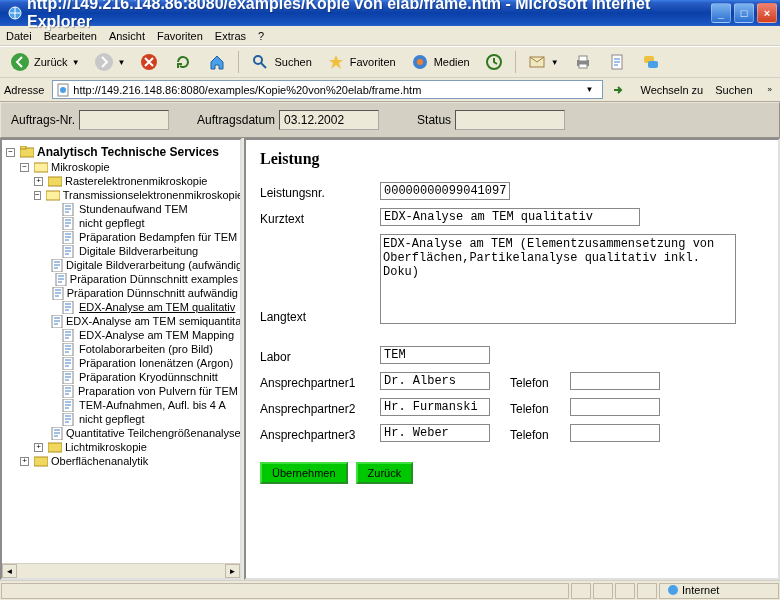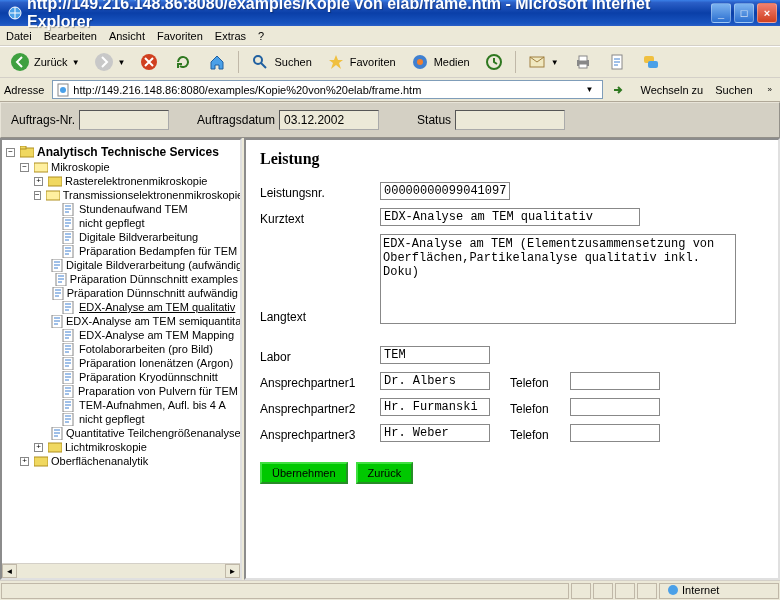--- a/index.html
+++ b/index.html
@@ -314,31 +314,31 @@
                 <span class="lbl">nicht gepflegt</span>
               </li>
               <li>
                 <span class="noexp"></span>
                 <span class="ficon">
                   <svg width="12" height="13">
                     <rect x="1" y="0" width="10" height="13" fill="white" stroke="#888"></rect>
                     <path d="M3 3h6M3 6h6M3 9h4" stroke="#4080d0"></path>
                   </svg>
                 </span>
+                <span class="lbl">Präparation Bedampfen für TEM</span>
+              </li>
+              <li>
+                <span class="noexp"></span>
+                <span class="ficon">
+                  <svg width="12" height="13">
+                    <rect x="1" y="0" width="10" height="13" fill="white" stroke="#888"></rect>
+                    <path d="M3 3h6M3 6h6M3 9h4" stroke="#4080d0"></path>
+                  </svg>
+                </span>
                 <span class="lbl">Digitale Bildverarbeitung</span>
-              </li>
-              <li>
-                <span class="noexp"></span>
-                <span class="ficon">
-                  <svg width="12" height="13">
-                    <rect x="1" y="0" width="10" height="13" fill="white" stroke="#888"></rect>
-                    <path d="M3 3h6M3 6h6M3 9h4" stroke="#4080d0"></path>
-                  </svg>
-                </span>
-                <span class="lbl">Präparation Bedampfen für TEM</span>
               </li>
               <li>
                 <span class="noexp"></span>
                 <span class="ficon">
                   <svg width="12" height="13">
                     <rect x="1" y="0" width="10" height="13" fill="white" stroke="#888"></rect>
                     <path d="M3 3h6M3 6h6M3 9h4" stroke="#4080d0"></path>
                   </svg>
                 </span>
                 <span class="lbl">Digitale Bildverarbeitung (aufwändig)</span>

